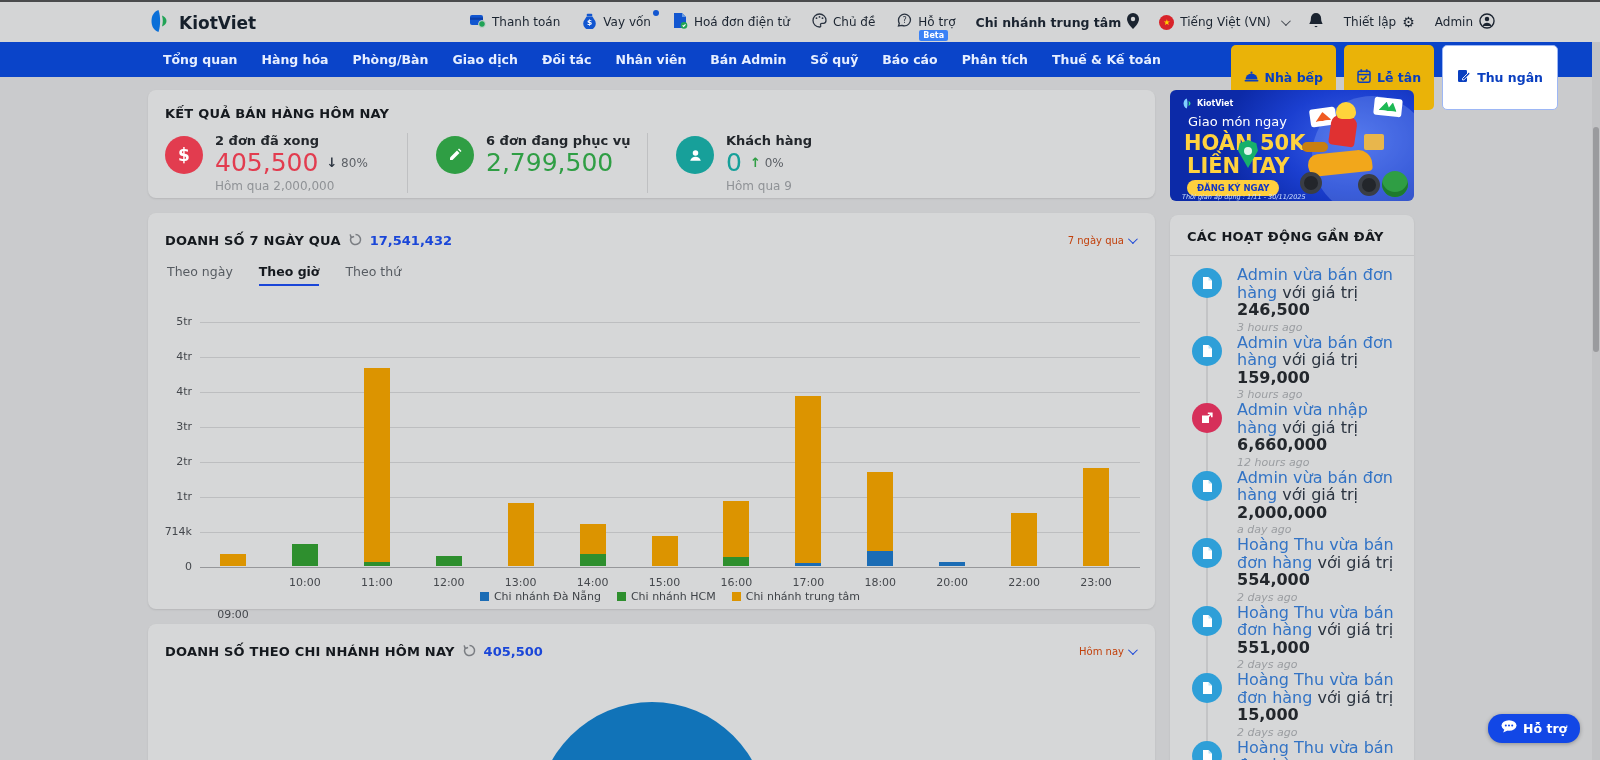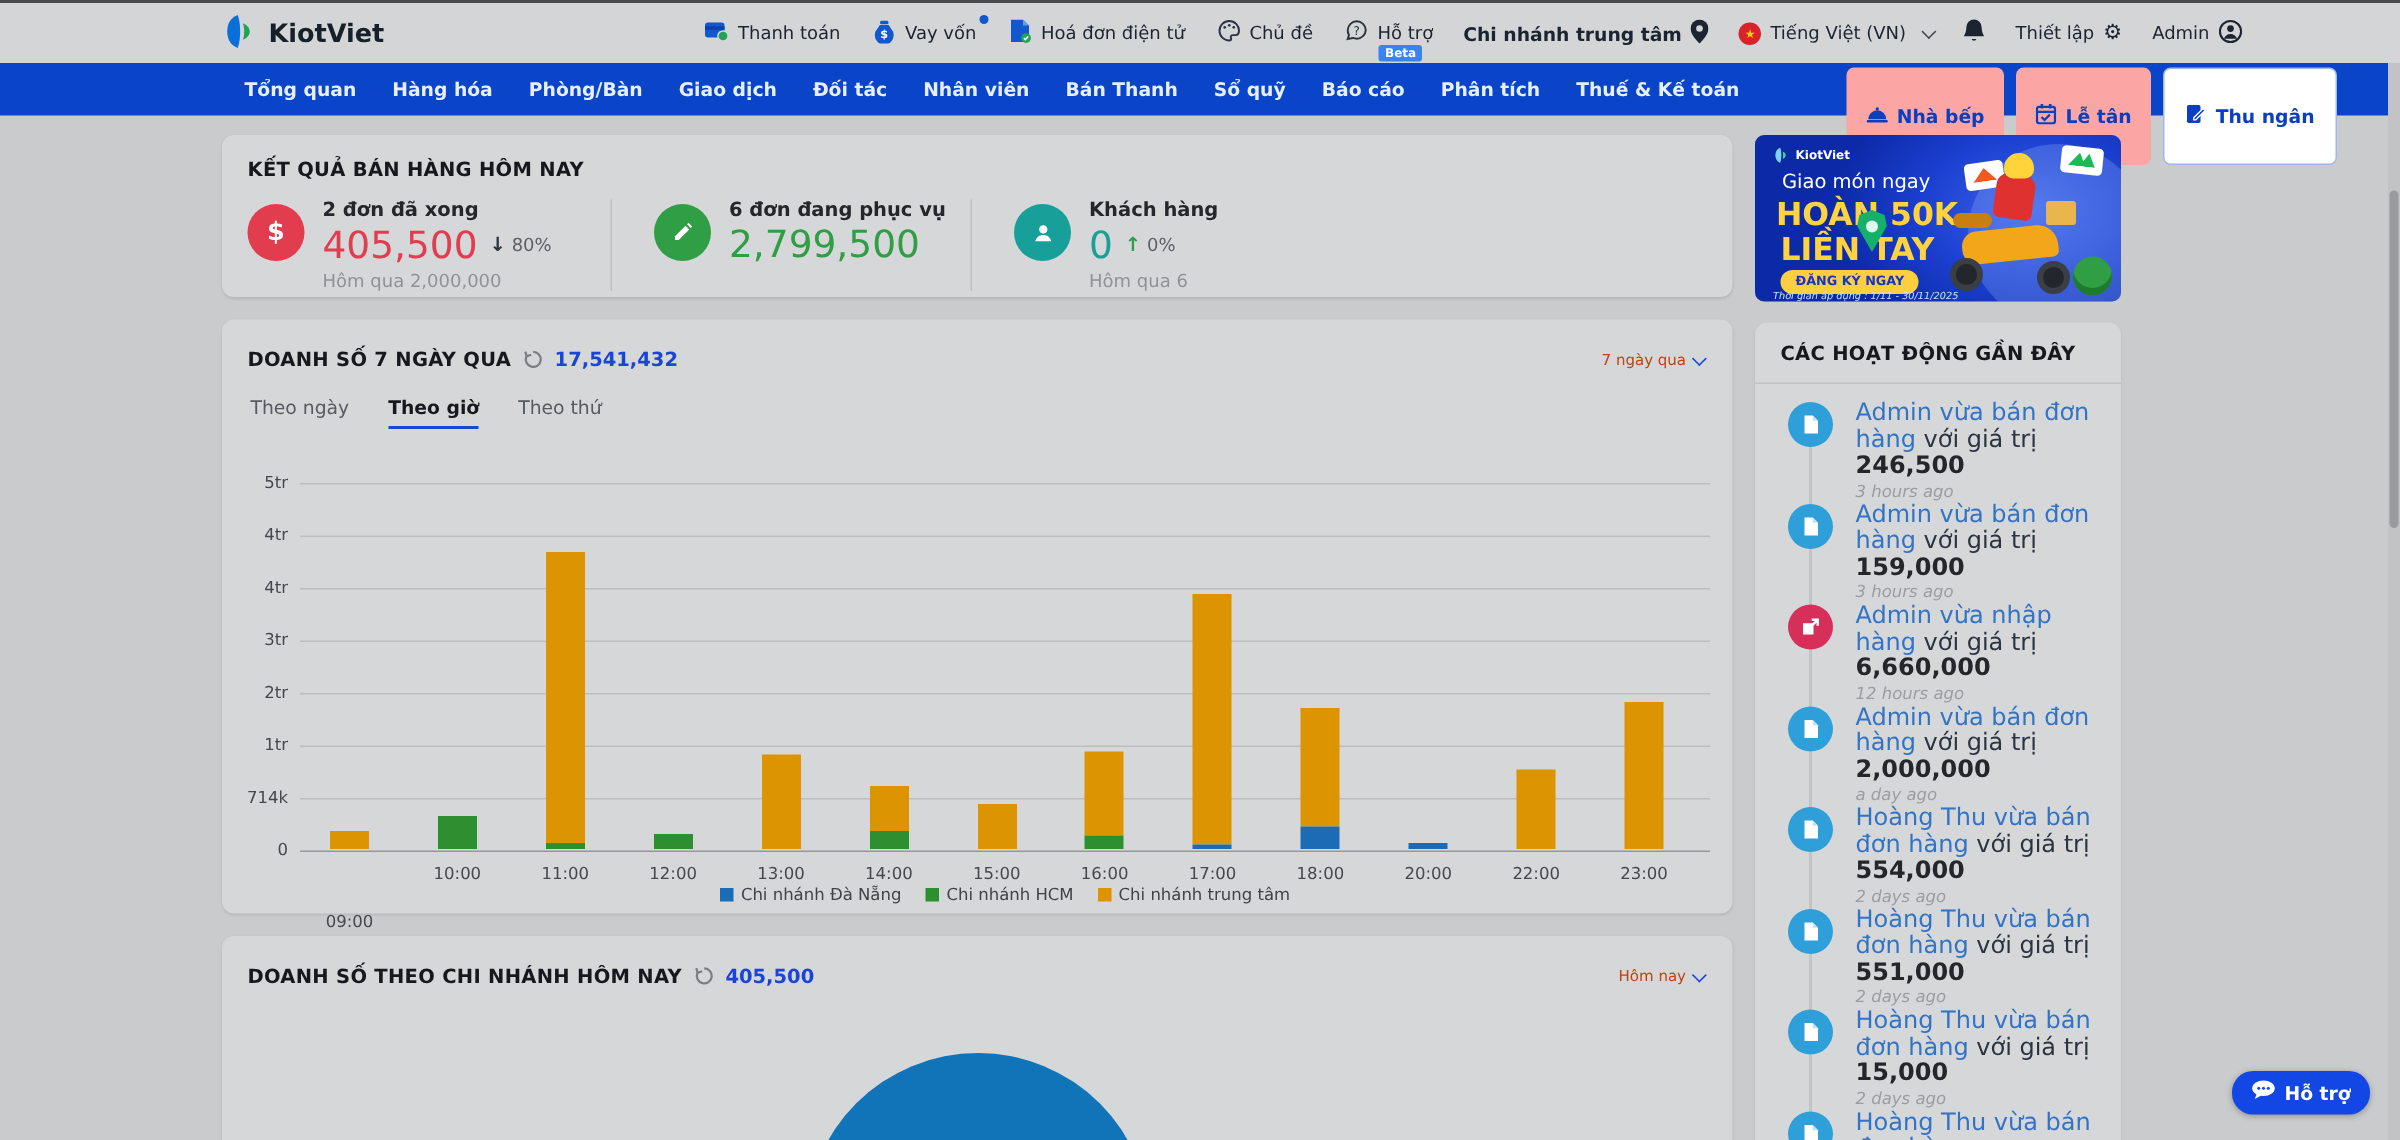--- a/index.html
+++ b/index.html
@@ -16,21 +16,21 @@
   .flag { width:15px; height:15px; border-radius:50%; background:#d8232a; color:#ffd400; font-size:8px; display:flex; align-items:center; justify-content:center; }
   .chev { display:inline-block; width:7px; height:7px; border-right:1.6px solid #444a52; border-bottom:1.6px solid #444a52; transform:rotate(45deg) translateY(-2px); margin-left:4px; }
   .chev.blue { border-color:#1a46d8; }
   .gear { font-size:14px; color:#1b2430; }
 
   
   #main-nav { position:absolute; left:0; top:42px; width:1600px; height:35px; background:#0a44c9; display:flex; align-items:center; }
   #nav-items { display:flex; gap:24px; margin-left:163px; }
   #nav-items span { color:#e7efff; font-size:12.5px; font-weight:bold; white-space:nowrap; cursor:pointer; }
   .nav-actions { position:absolute; right:42px; top:3px; display:flex; gap:8px; }
-  .nav-btn { display:flex; align-items:center; gap:6px; background:#fca5a5; color:#0a3fc0; border:none; border-radius:5px; font-size:12.5px; font-weight:bold; padding:24px 13px; cursor:pointer; font-family:inherit; }
+  .nav-btn { display:flex; align-items:center; gap:6px; background:#eab308; color:#0a3fc0; border:none; border-radius:5px; font-size:12.5px; font-weight:bold; padding:24px 13px; cursor:pointer; font-family:inherit; }
   .nav-btn.active { background:#ffffff; border:1px solid #9db7f5; padding:7px 14px; }
 
   
   .card { position:absolute; background:#d6d7d8; border-radius:8px; box-shadow:0 1px 2px rgba(0,0,0,.10); }
   .card-title { font-size:13px; font-weight:bold; color:#15191e; letter-spacing:.2px; }
 
   
   #sales-card { left:148px; top:90px; width:1007px; height:108px; padding:16px 17px; }
   #stats-row { display:flex; margin-top:12px; }
   .stat { display:flex; gap:12px; align-items:flex-start; }
@@ -202,21 +202,21 @@
 </header>
 
 <nav id="main-nav">
   <div id="nav-items">
       <span>Tổng quan</span>
       <span>Hàng hóa</span>
       <span>Phòng/Bàn</span>
       <span>Giao dịch</span>
       <span>Đối tác</span>
       <span>Nhân viên</span>
-      <span>Bán Thanh</span>
+      <span>Bán Admin</span>
       <span>Sổ quỹ</span>
       <span>Báo cáo</span>
       <span>Phân tích</span>
       <span>Thuế &amp; Kế toán</span>
     </div>
   <div class="nav-actions">
     <button class="nav-btn">
       <span><svg width="15" height="13" viewBox="0 0 15 13">
             <path d="M1.5 9.5a6 6 0 0 1 12 0z" fill="#0a3fc0"></path>
             <rect x="0.5" y="10" width="14" height="1.6" rx="0.8" fill="#0a3fc0"></rect>
@@ -272,21 +272,21 @@
       <div class="stat s2">
         <div class="stat-ico" style="background:#17a09a">
           <svg width="17" height="17" viewBox="0 0 16 16">
             <circle cx="8" cy="5.6" r="2.6" fill="#fff"></circle>
             <path d="M3 13c.7-2.6 2.7-3.9 5-3.9s4.3 1.3 5 3.9z" fill="#fff"></path>
           </svg>
         </div>
         <div>
           <div class="stat-label">Khách hàng</div>
           <div class="stat-value" style="color:#17a09a">0<span class="trend"><span class="ar" style="color:#2f9e44;">↑</span> 0%</span></div>
-          <div class="stat-sub">Hôm qua 6</div>
+          <div class="stat-sub">Hôm qua 9</div>
         </div>
       </div>
     </div>
 </section>
 
 <section class="card" id="rev-card">
   <div class="card-head">
     <h2 class="card-title">DOANH SỐ 7 NGÀY QUA</h2>
     <span><svg width="13" height="13" viewBox="0 0 13 13">
           <path d="M6.5 1.6a5 5 0 1 1-4.6 3.1" fill="none" stroke="#7a7d82" stroke-width="1.5"></path>

